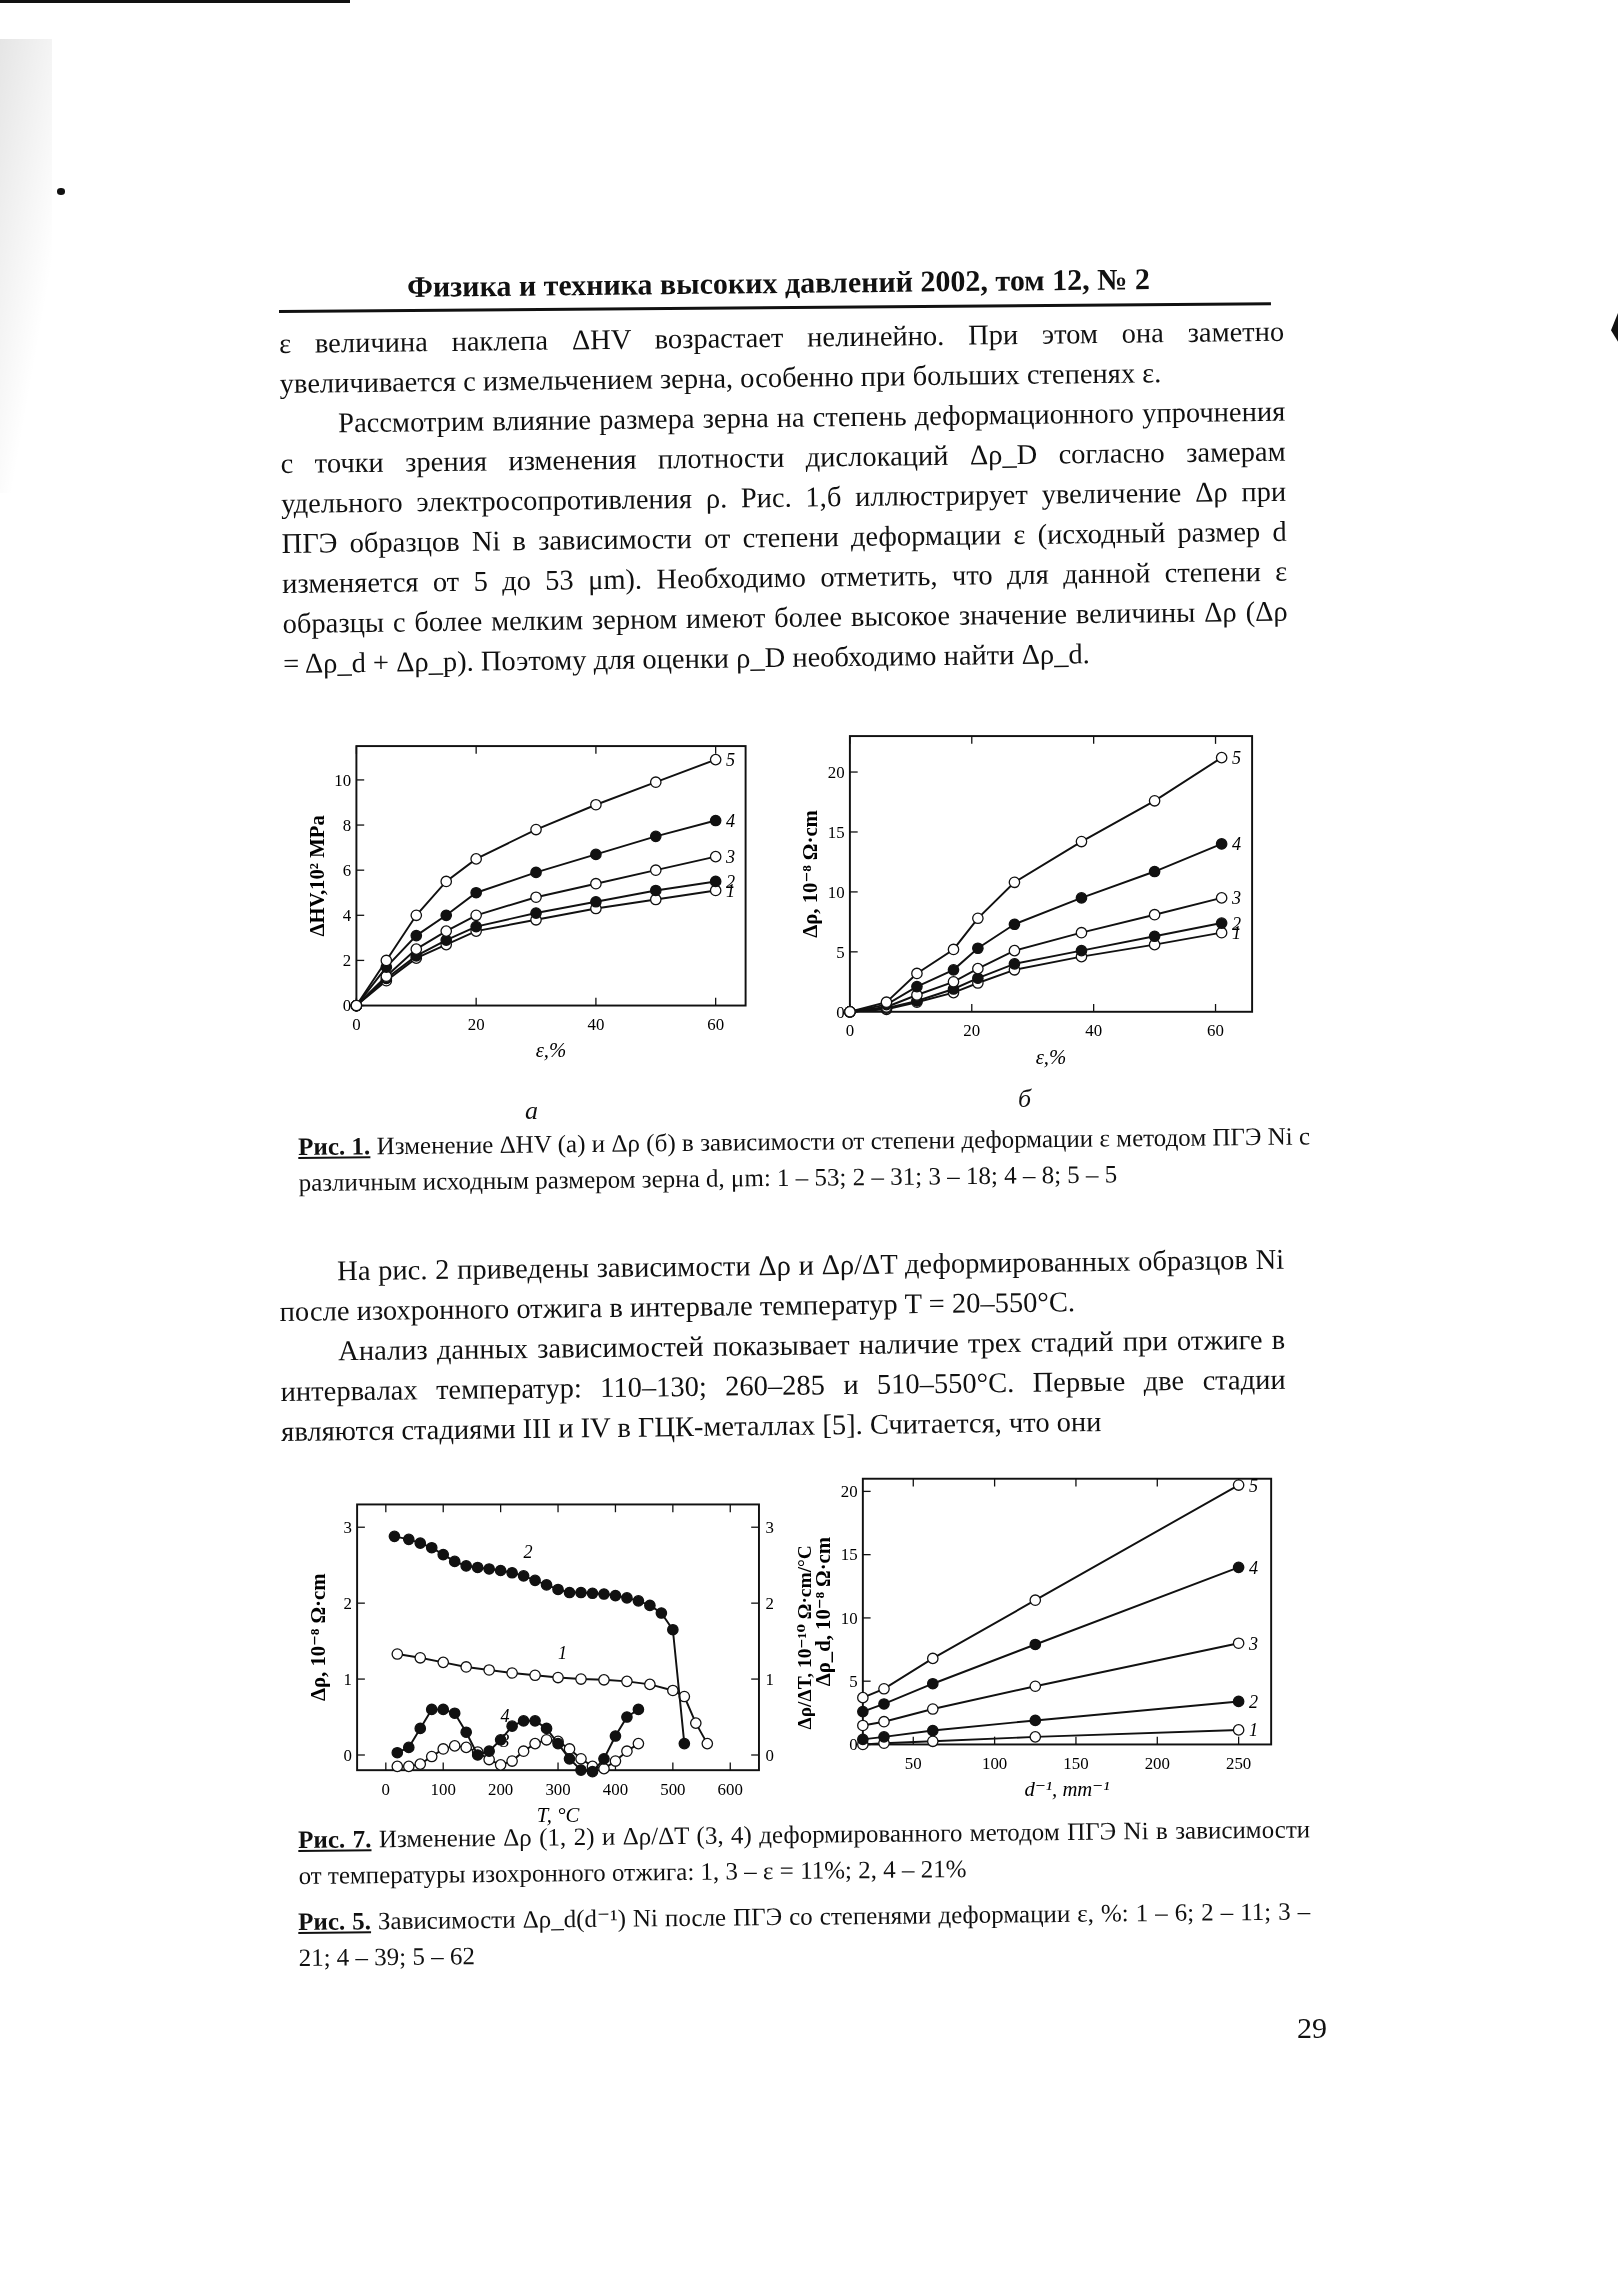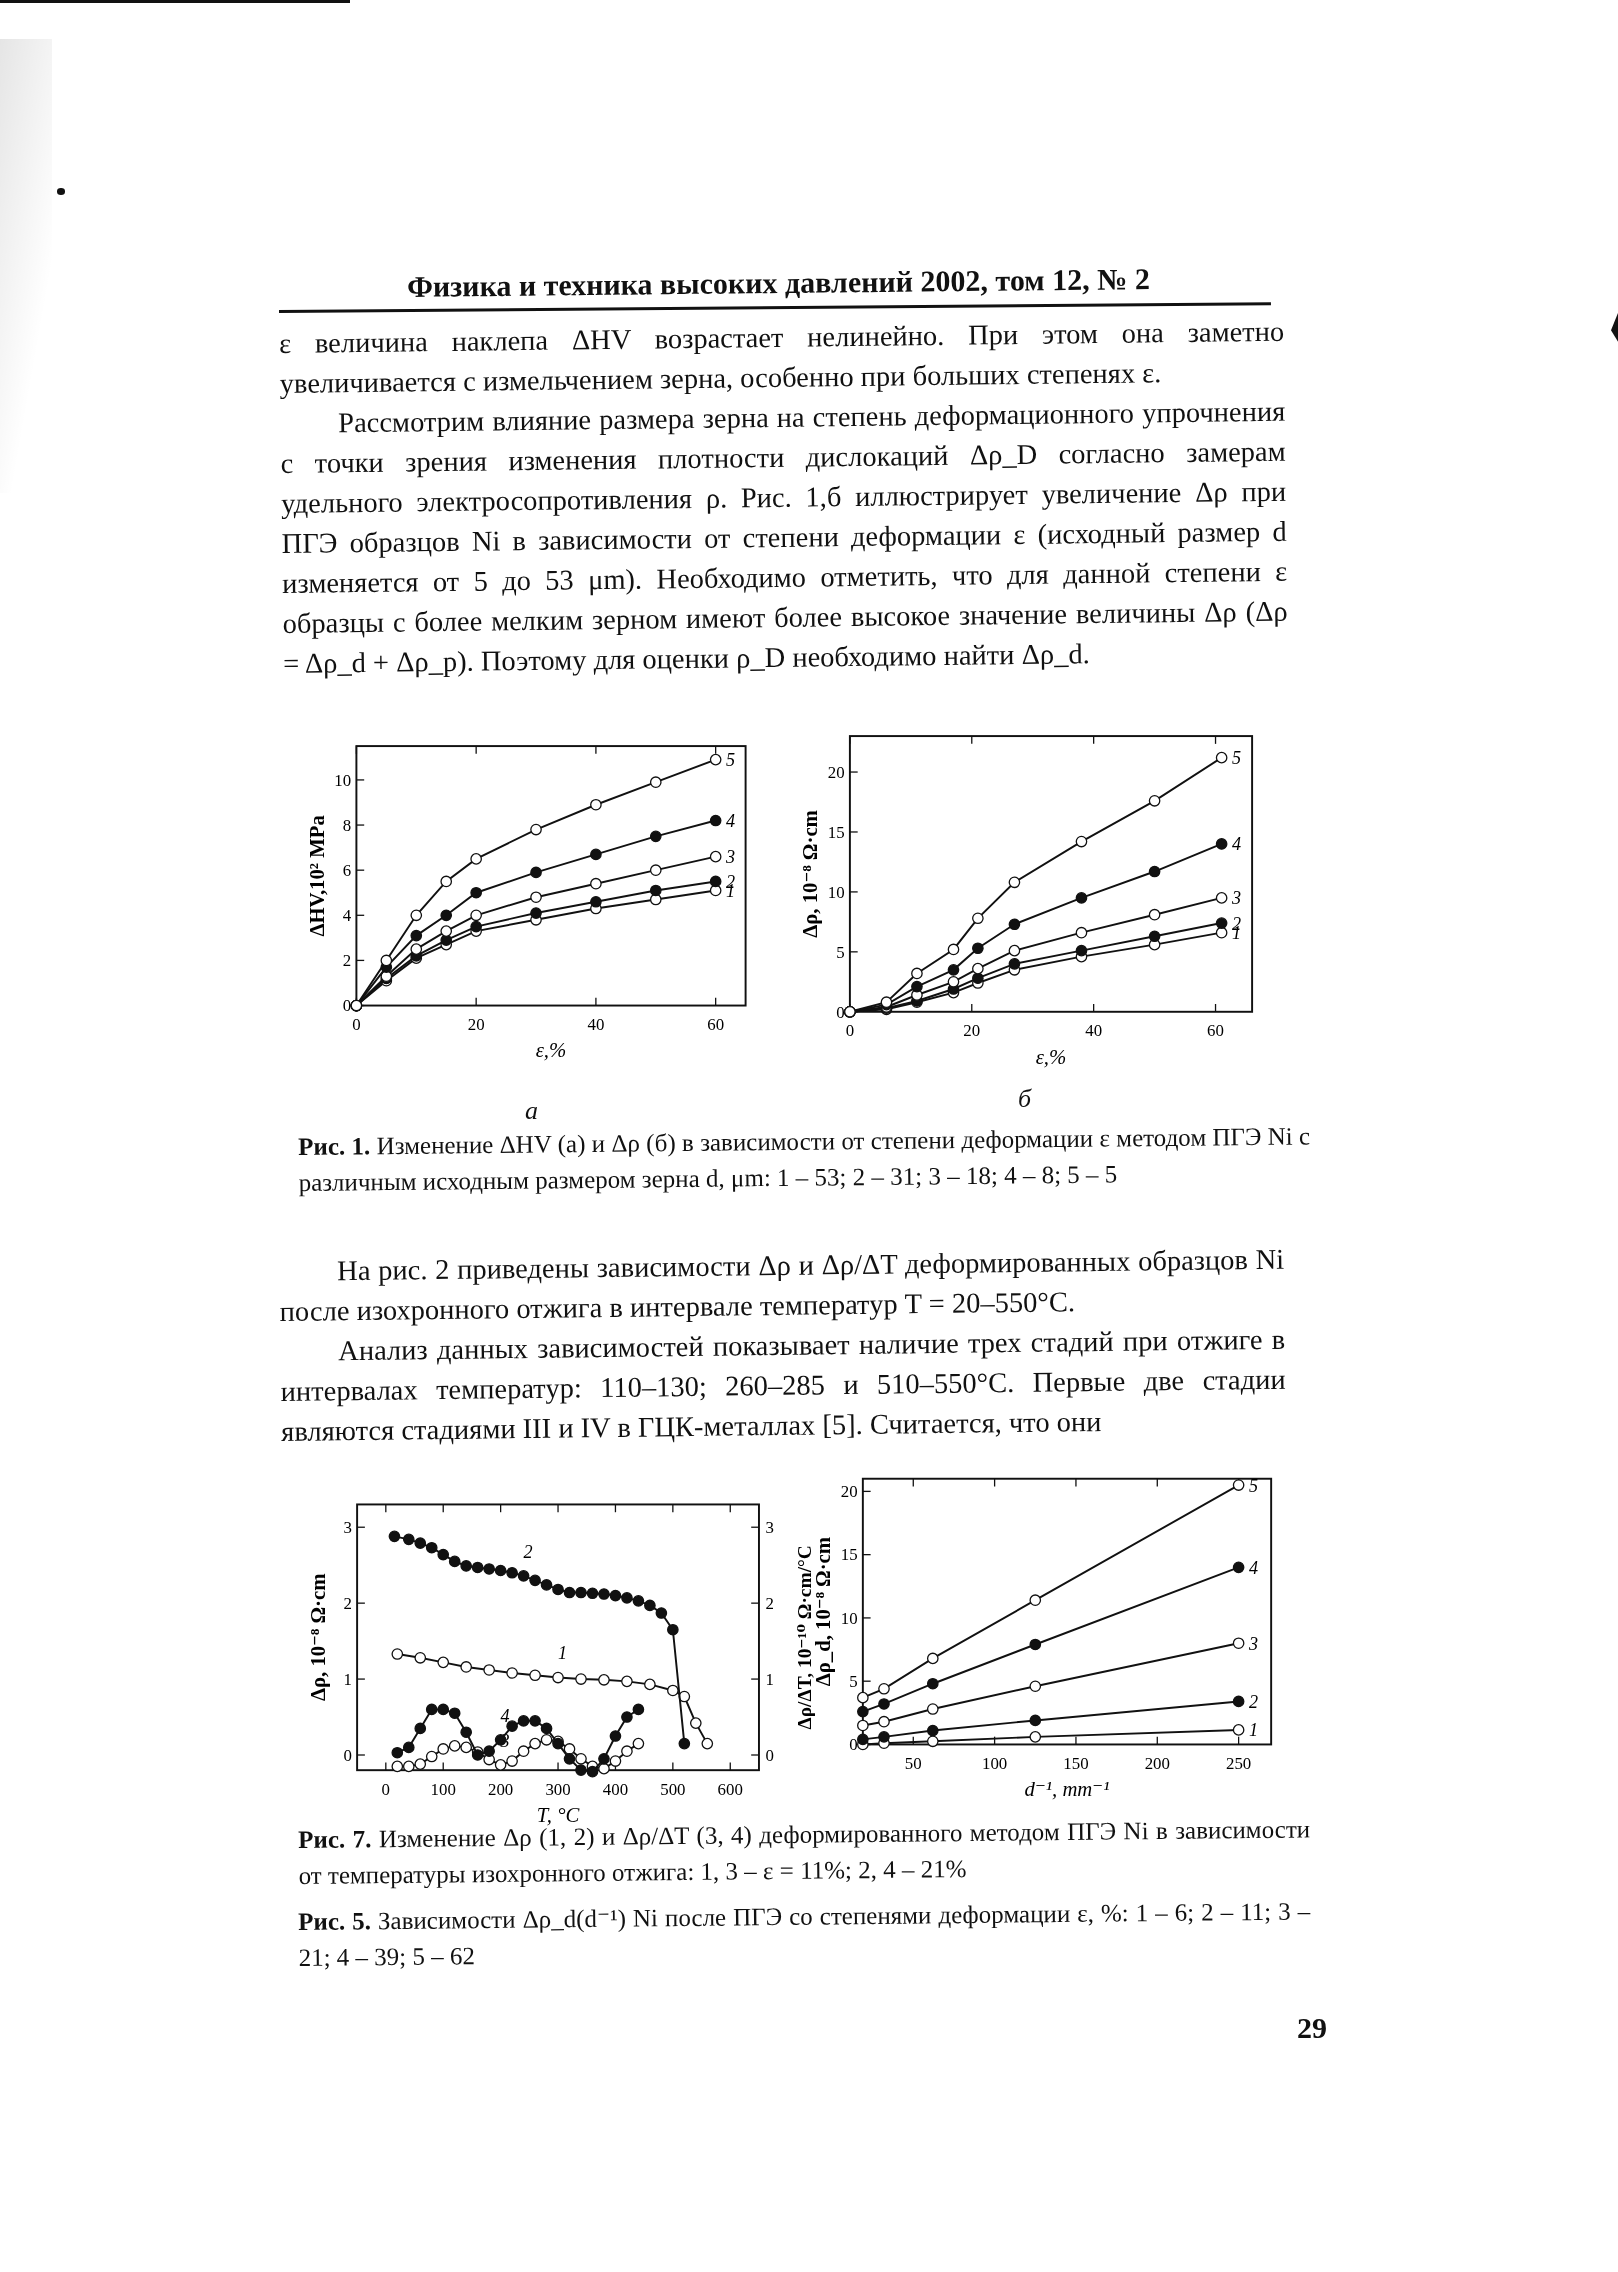--- a/index.html
+++ b/index.html
@@ -10,22 +10,22 @@
   .right-mark{position:absolute;left:1611px;top:311px;width:7.8px;height:32px;background:#111;clip-path:polygon(100% 0,100% 100%,0 60%);}
   .header{position:absolute;left:279px;top:266px;width:999px;text-align:center;font-weight:bold;font-size:30px;transform:rotate(-0.6deg);}
   .rule{position:absolute;left:279px;top:310px;width:992px;height:2.6px;background:#111;transform:rotate(-0.45deg);transform-origin:left;}
   .text{position:absolute;left:279px;width:1005px;font-size:28.5px;line-height:40px;text-align:justify;transform:rotate(-0.7deg);transform-origin:left top;}
   .text p{margin:0;}
   .indent{text-indent:58px;}
   .fig{position:absolute;}
   .fig svg{display:block;overflow:visible;}
   .sublabel{position:absolute;font-style:italic;font-size:26px;}
   .caption{position:absolute;left:298px;width:1012px;font-size:25px;line-height:36px;text-align:justify;transform:rotate(-0.6deg);transform-origin:left top;}
-  .caption b{font-weight:bold;}
-  .pagenum{position:absolute;left:1297px;top:2011px;font-weight:bold;font-size:30px;}
+  .caption b{font-weight:bold;text-decoration:underline;}
+  .pagenum{position:absolute;left:1297px;top:2011px;font-weight:normal;font-size:30px;}
   svg text{font-family:"Liberation Serif","DejaVu Serif",serif;}
 </style>
 </head>
 <body>
 
 <div class="topbar"></div>
 <div class="scan-edge"></div>
 <div class="scan-dot"></div>
 <div class="right-mark"></div>
 

